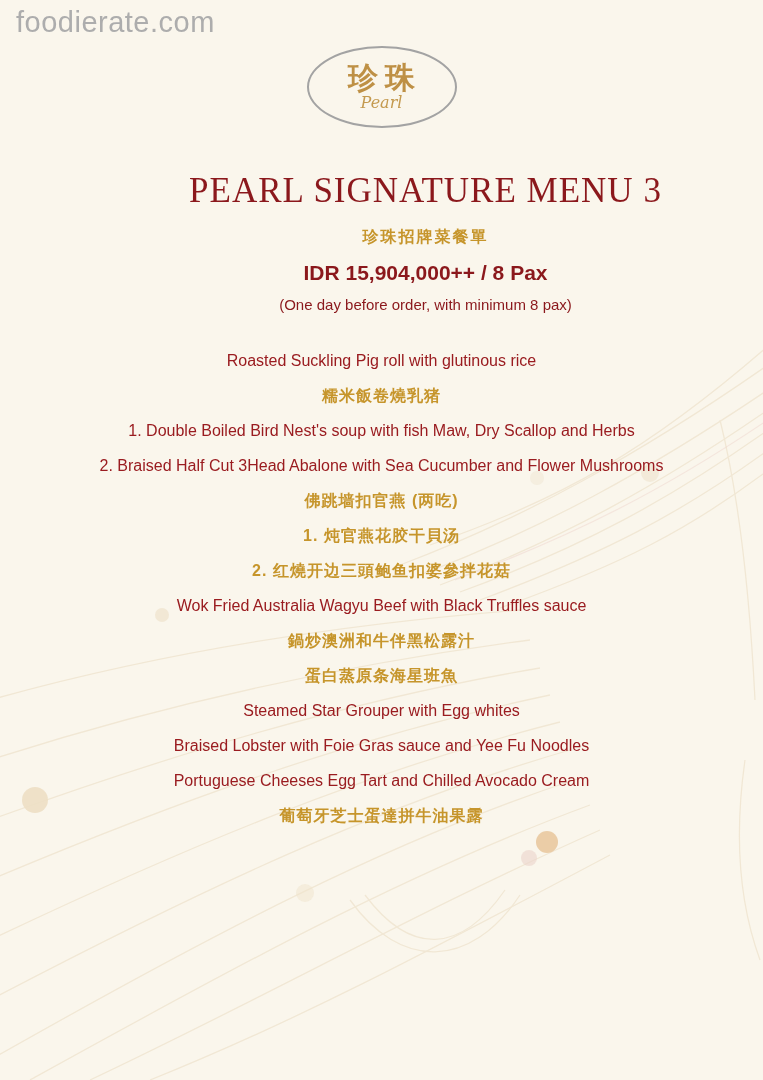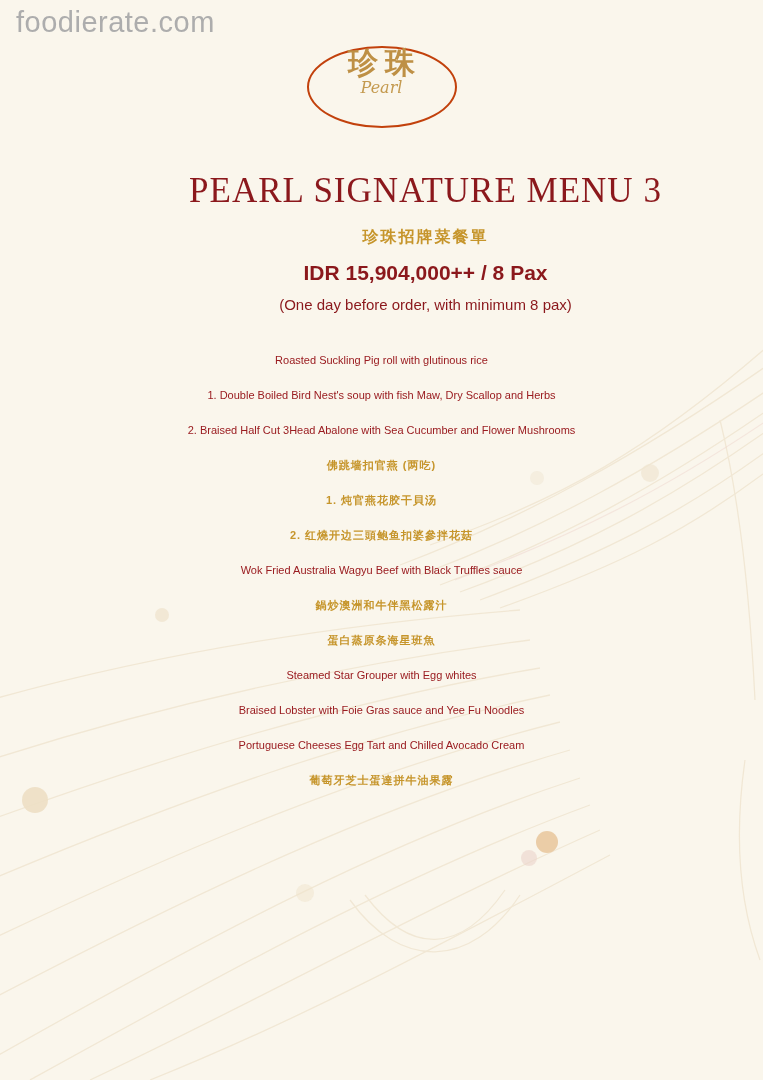--- a/index.html
+++ b/index.html
@@ -14,22 +14,22 @@
   .content{position:relative;z-index:1;width:100%;height:100%;}
 
   .watermark{
     position:absolute;top:6px;left:16px;
     font-size:29px;color:var(--watermark_gray,#ADADAD);
     letter-spacing:.5px;font-weight:normal;
   }
 
   .logo{
     position:absolute;top:46px;left:50%;transform:translateX(-50%);
-    width:150px;height:82px;border:2px solid #c2410c;border-radius:50%;
-    display:flex;flex-direction:column;align-items:center;
+    width:150px;height:82px;border:2px solid #a3a3a3;border-radius:50%;
+    display:flex;flex-direction:column;align-items:center;justify-content:center;
     box-sizing:border-box;
   }
   .logo-cn{
     font-size:30px;line-height:1;color:var(--logo_gold,#BE9045);
     font-weight:bold;letter-spacing:7px;margin-left:7px;
     font-family:"Liberation Serif",serif;
   }
   .logo-en{
     font-family:"DejaVu Serif","Liberation Serif",serif;
     font-style:italic;font-size:16px;color:#C49A4F;margin-top:2px;line-height:1;
@@ -48,21 +48,21 @@
   .price{
     margin-top:13px;font-size:21px;font-weight:bold;
     color:var(--title_red,#8B181C);
   }
   .order-note{
     margin-top:11px;font-size:15px;color:var(--title_red,#8B181C);
   }
 
   .menu-list{position:absolute;top:351px;left:0;width:100%;text-align:center;}
   .menu-item{
-    margin:0 auto 16px auto;font-size:11px;line-height:19px;
+    margin:0 auto 16px auto;font-size:16px;line-height:19px;
     white-space:nowrap;
   }
   .menu-item.red{color:var(--menu_red,#9A1C20);}
   .menu-item.gold{color:var(--gold,#C6952B);font-weight:bold;letter-spacing:1px;}
 </style>
 </head>
 <body style="--background: #FAF6EC; --title_red: #8B181C; --menu_red: #9A1C20; --gold: #C6952B; --logo_gold: #BE9045; --watermark_gray: #ADADAD; --wave_line: #EADCC2;">
 
 <div class="page">
 
@@ -115,20 +115,21 @@
 
     <div class="header">
       <div class="title">PEARL SIGNATURE MENU 3</div>
       <div class="subtitle-cn">珍珠招牌菜餐單</div>
       <div class="price">IDR 15,904,000++ / 8 Pax</div>
       <div class="order-note">(One day before order, with minimum 8 pax)</div>
     </div>
 
     <div class="menu-list">
         <div class="menu-item red">Roasted Suckling Pig roll with glutinous rice</div>
+        <div class="menu-item gold">糯米飯卷燒乳猪</div>
         <div class="menu-item red">1. Double Boiled Bird Nest's soup with fish Maw, Dry Scallop and Herbs</div>
         <div class="menu-item red">2. Braised Half Cut 3Head Abalone with Sea Cucumber and Flower Mushrooms</div>
         <div class="menu-item gold">佛跳墙扣官燕 (两吃)</div>
         <div class="menu-item gold">1. 炖官燕花胶干貝汤</div>
         <div class="menu-item gold">2. 红燒开边三頭鲍鱼扣婆參拌花菇</div>
         <div class="menu-item red">Wok Fried Australia Wagyu Beef with Black Truffles sauce</div>
         <div class="menu-item gold">鍋炒澳洲和牛伴黑松露汁</div>
         <div class="menu-item gold">蛋白蒸原条海星班魚</div>
         <div class="menu-item red">Steamed Star Grouper with Egg whites</div>
         <div class="menu-item red">Braised Lobster with Foie Gras sauce and Yee Fu Noodles</div>

